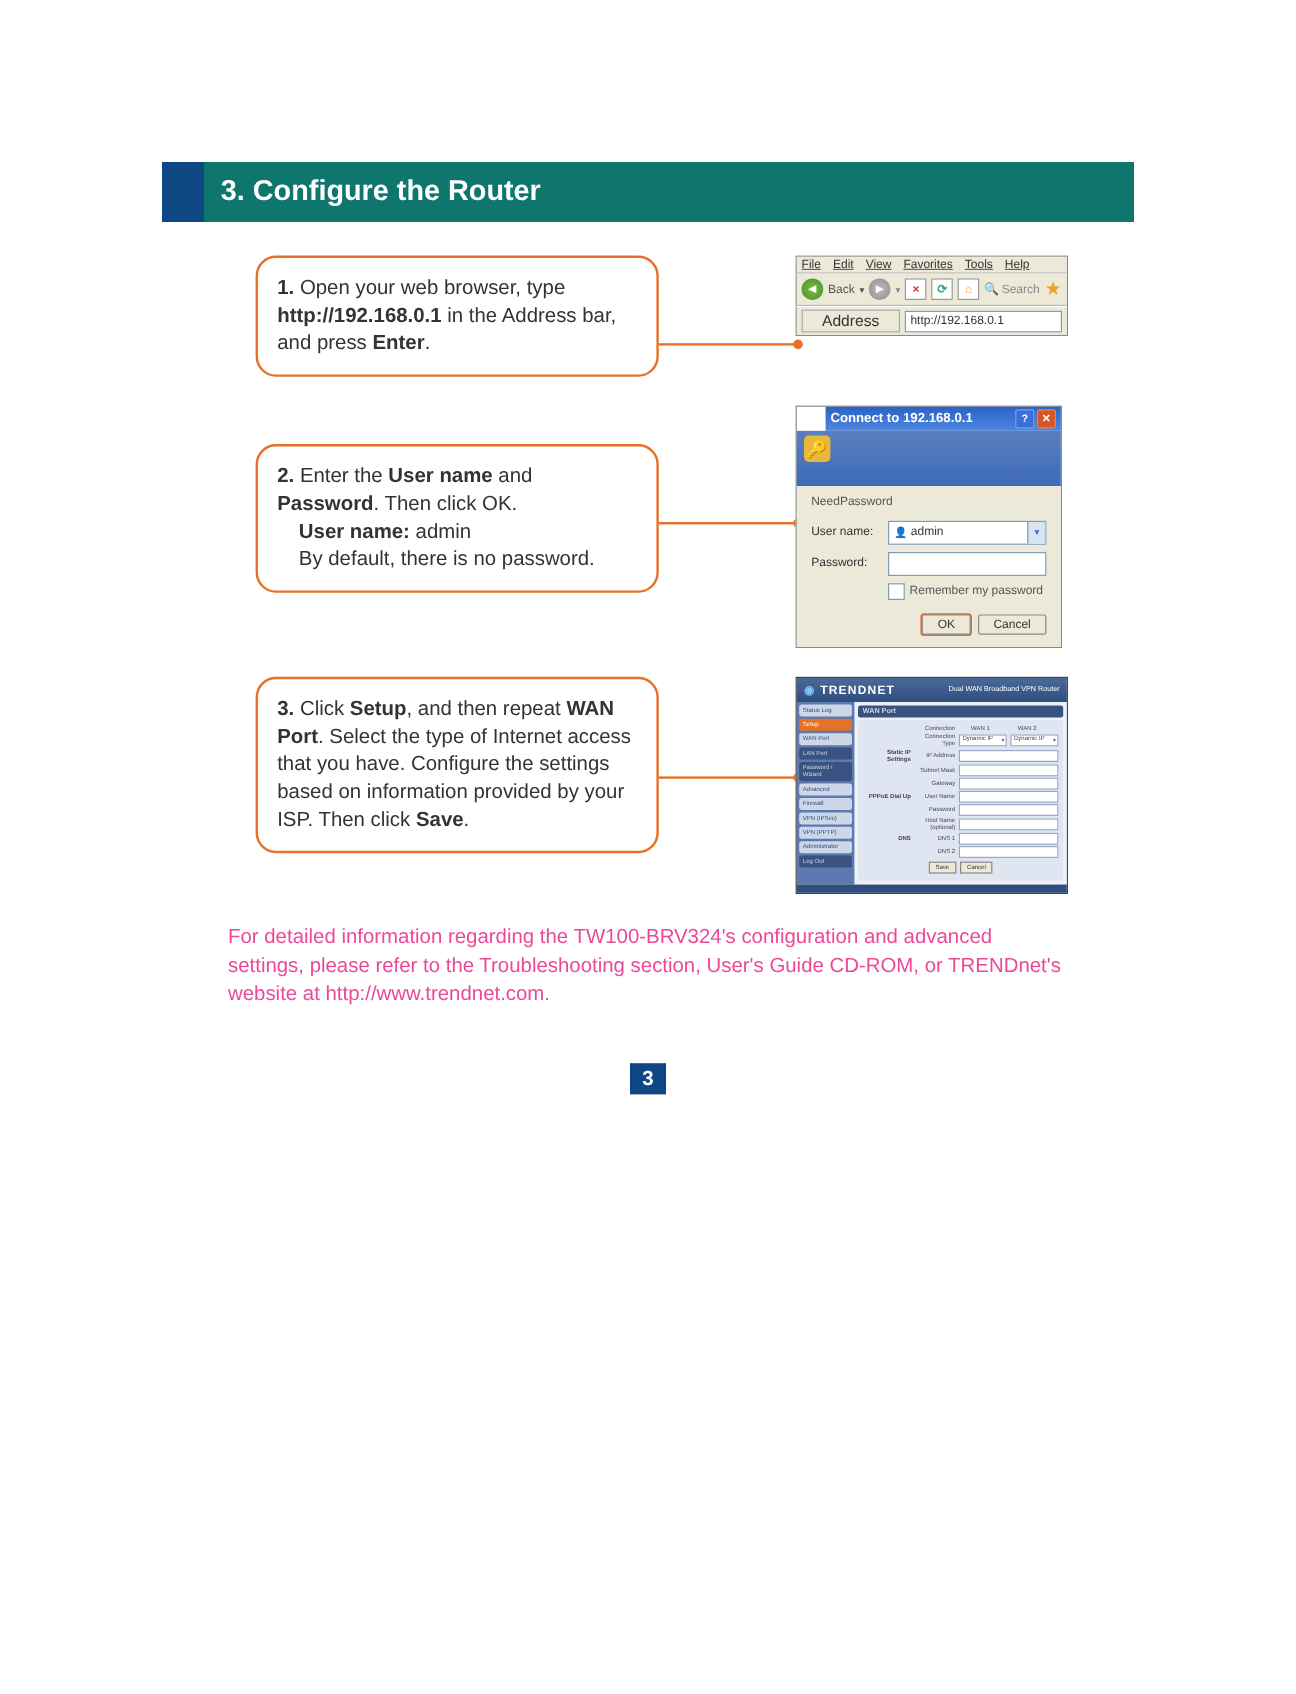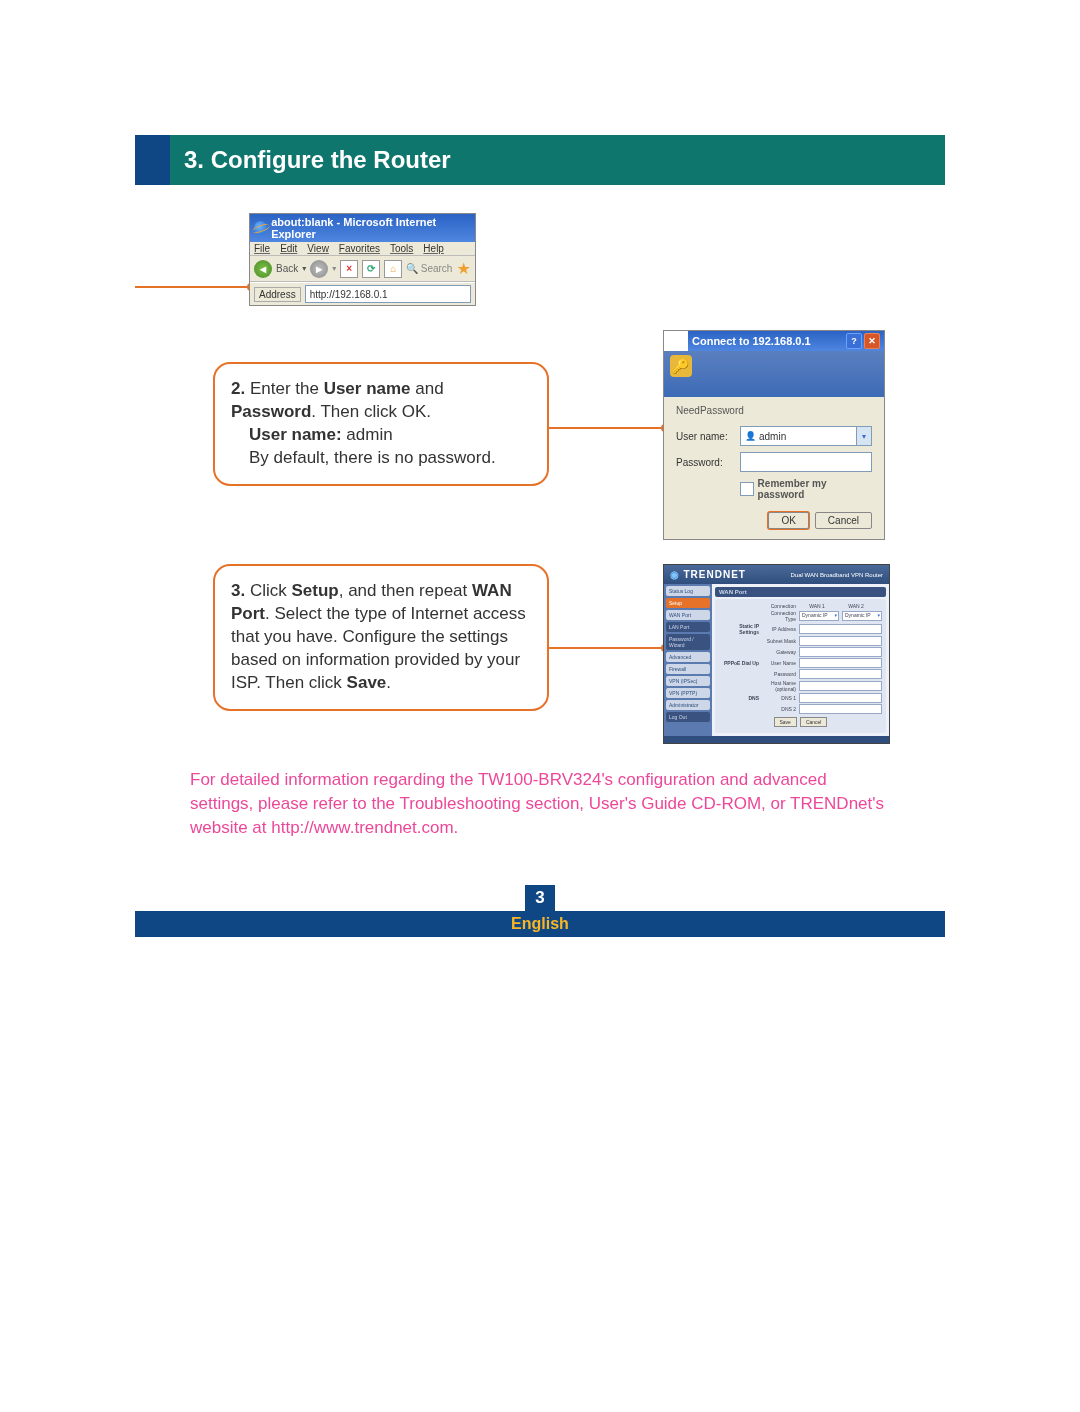--- a/index.html
+++ b/index.html
@@ -114,21 +114,21 @@
   .tb-fwd  { background: radial-gradient(#bdbdbd,#8a8a8a); }
   .tb-sq   { width:16px; height:16px; border:1px solid #999; background:#fff; color:#d33; display:inline-flex; align-items:center; justify-content:center; font-weight:bold; }
   .tb-refresh { color:#3a7; }
   .tb-home { color:#f0a030; }
   .tb-search { color:#888; display:flex; align-items:center; gap:2px; font-size:10px; }
   .tb-star { color:#f0a030; font-size:16px; }
   .shot-ie .addr {
     background:#ece9d8; padding:2px 4px; display:flex; align-items:center; gap:4px; border-top:1px solid #fff;
   }
   .shot-ie .addr .lbl {
-    border:1px solid #aaa; background:#ece9d8; padding:1px 4px; font-size:10px;
+    border:1px solid #aaa; background:#ece9d8; padding:1px 16px; font-size:13px;
   }
   .shot-ie .addr .field {
     flex:1; height:16px; border:1px solid #7f9db9; background:#fff; padding:0 4px; display:flex; align-items:center; font-size:10px; color:#333;
     position: relative;
   }
 
   
   .shot-login { width: 220px; margin-left: 35px; }
   .shot-login .title {
     background: linear-gradient(#2b63c5, #4e86e0);
@@ -151,21 +151,21 @@
     background:#ece9d8; padding:8px 12px 10px;
   }
   .shot-login .need { font-size:10px; color:#555; margin-bottom:10px; }
   .shot-login .fld { display:flex; align-items:center; margin-bottom:6px; gap:6px; }
   .shot-login .fld .lbl { width:58px; font-size:10px; color:#333; }
   .shot-login .fld .inp {
     flex:1; height:18px; border:1px solid #7f9db9; background:#fff; display:flex; align-items:center; padding:0 4px; font-size:10px;
     position:relative;
   }
   .shot-login .fld .inp .dd { position:absolute; right:0; top:0; bottom:0; width:14px; background:#d7e4f2; border-left:1px solid #7f9db9; color:#3a6fd8; display:flex; align-items:center; justify-content:center; font-size:8px; }
-  .shot-login .remember { margin-left:64px; display:flex; align-items:center; gap:4px; font-size:10px; color:#555; margin-bottom:12px;font-weight:bold; }
+  .shot-login .remember { margin-left:64px; display:flex; align-items:center; gap:4px; font-size:10px; color:#555; margin-bottom:12px; }
   .shot-login .remember .cb { width:12px; height:12px; border:1px solid #7f9db9; background:#fff; }
   .shot-login .btns { display:flex; justify-content:flex-end; gap:6px; }
   .dlg-btn {
     border:1px solid #888; background:#ece9d8; padding:2px 12px; font-size:10px; border-radius:2px;
   }
   .dlg-btn.ok { box-shadow: 0 0 0 1px #e57228; }
 
   
   .shot-router { width: 225px; margin-left: 35px; border-color:#444; }
   .shot-router .top { background: linear-gradient(#4a6a9a,#2f4e7e); color:#fff; padding:4px 6px; display:flex; justify-content:space-between; align-items:center; }
@@ -212,29 +212,31 @@
 <body>
 
 <div class="page">
 
   <div class="header">
     <div class="accent"></div>
     <div class="title-bar">3. Configure the Router</div>
   </div>
 
   <div class="row" style="align-items:flex-start;">
+    <div class="step-box">
+      <div class="step-text">
+        <span class="num">1.</span>
+        <span>Open your web browser, type </span><b>http://192.168.0.1</b><span> in the Address bar, and press </span><b>Enter</b><span>.</span>
+      </div>
+    </div>
     <div style="display:flex;align-items:center; margin-top:70px;">
       <div class="connector" style="width:113px;"></div>
       <div class="connector-dot"></div>
     </div>
     <div class="shot shot-ie" style="margin-left:-6px; margin-top:0;">
-      <div class="title">
-        <span class="ie-logo"></span>
-        <span>about:blank - Microsoft Internet Explorer</span>
-      </div>
       <div class="menu">
         <span>File</span>
         <span>Edit</span>
         <span>View</span>
         <span>Favorites</span>
         <span>Tools</span>
         <span>Help</span>
       </div>
       <div class="toolbar">
         <span class="tb-btn tb-back">◄</span>
@@ -405,16 +407,15 @@
     </div>
   </div>
 
 
   <div class="detail">For detailed information regarding the TW100-BRV324's configuration and advanced settings, please refer to the Troubleshooting section, User's Guide CD-ROM, or TRENDnet's website at http://www.trendnet.com.</div>
 
   <div class="footer">
     <div class="pg-wrap">
         <div class="pg">3</div>
       </div>
-    <div class="bar">English</div>
   </div>
 
 </div>
 
 </body></html>

